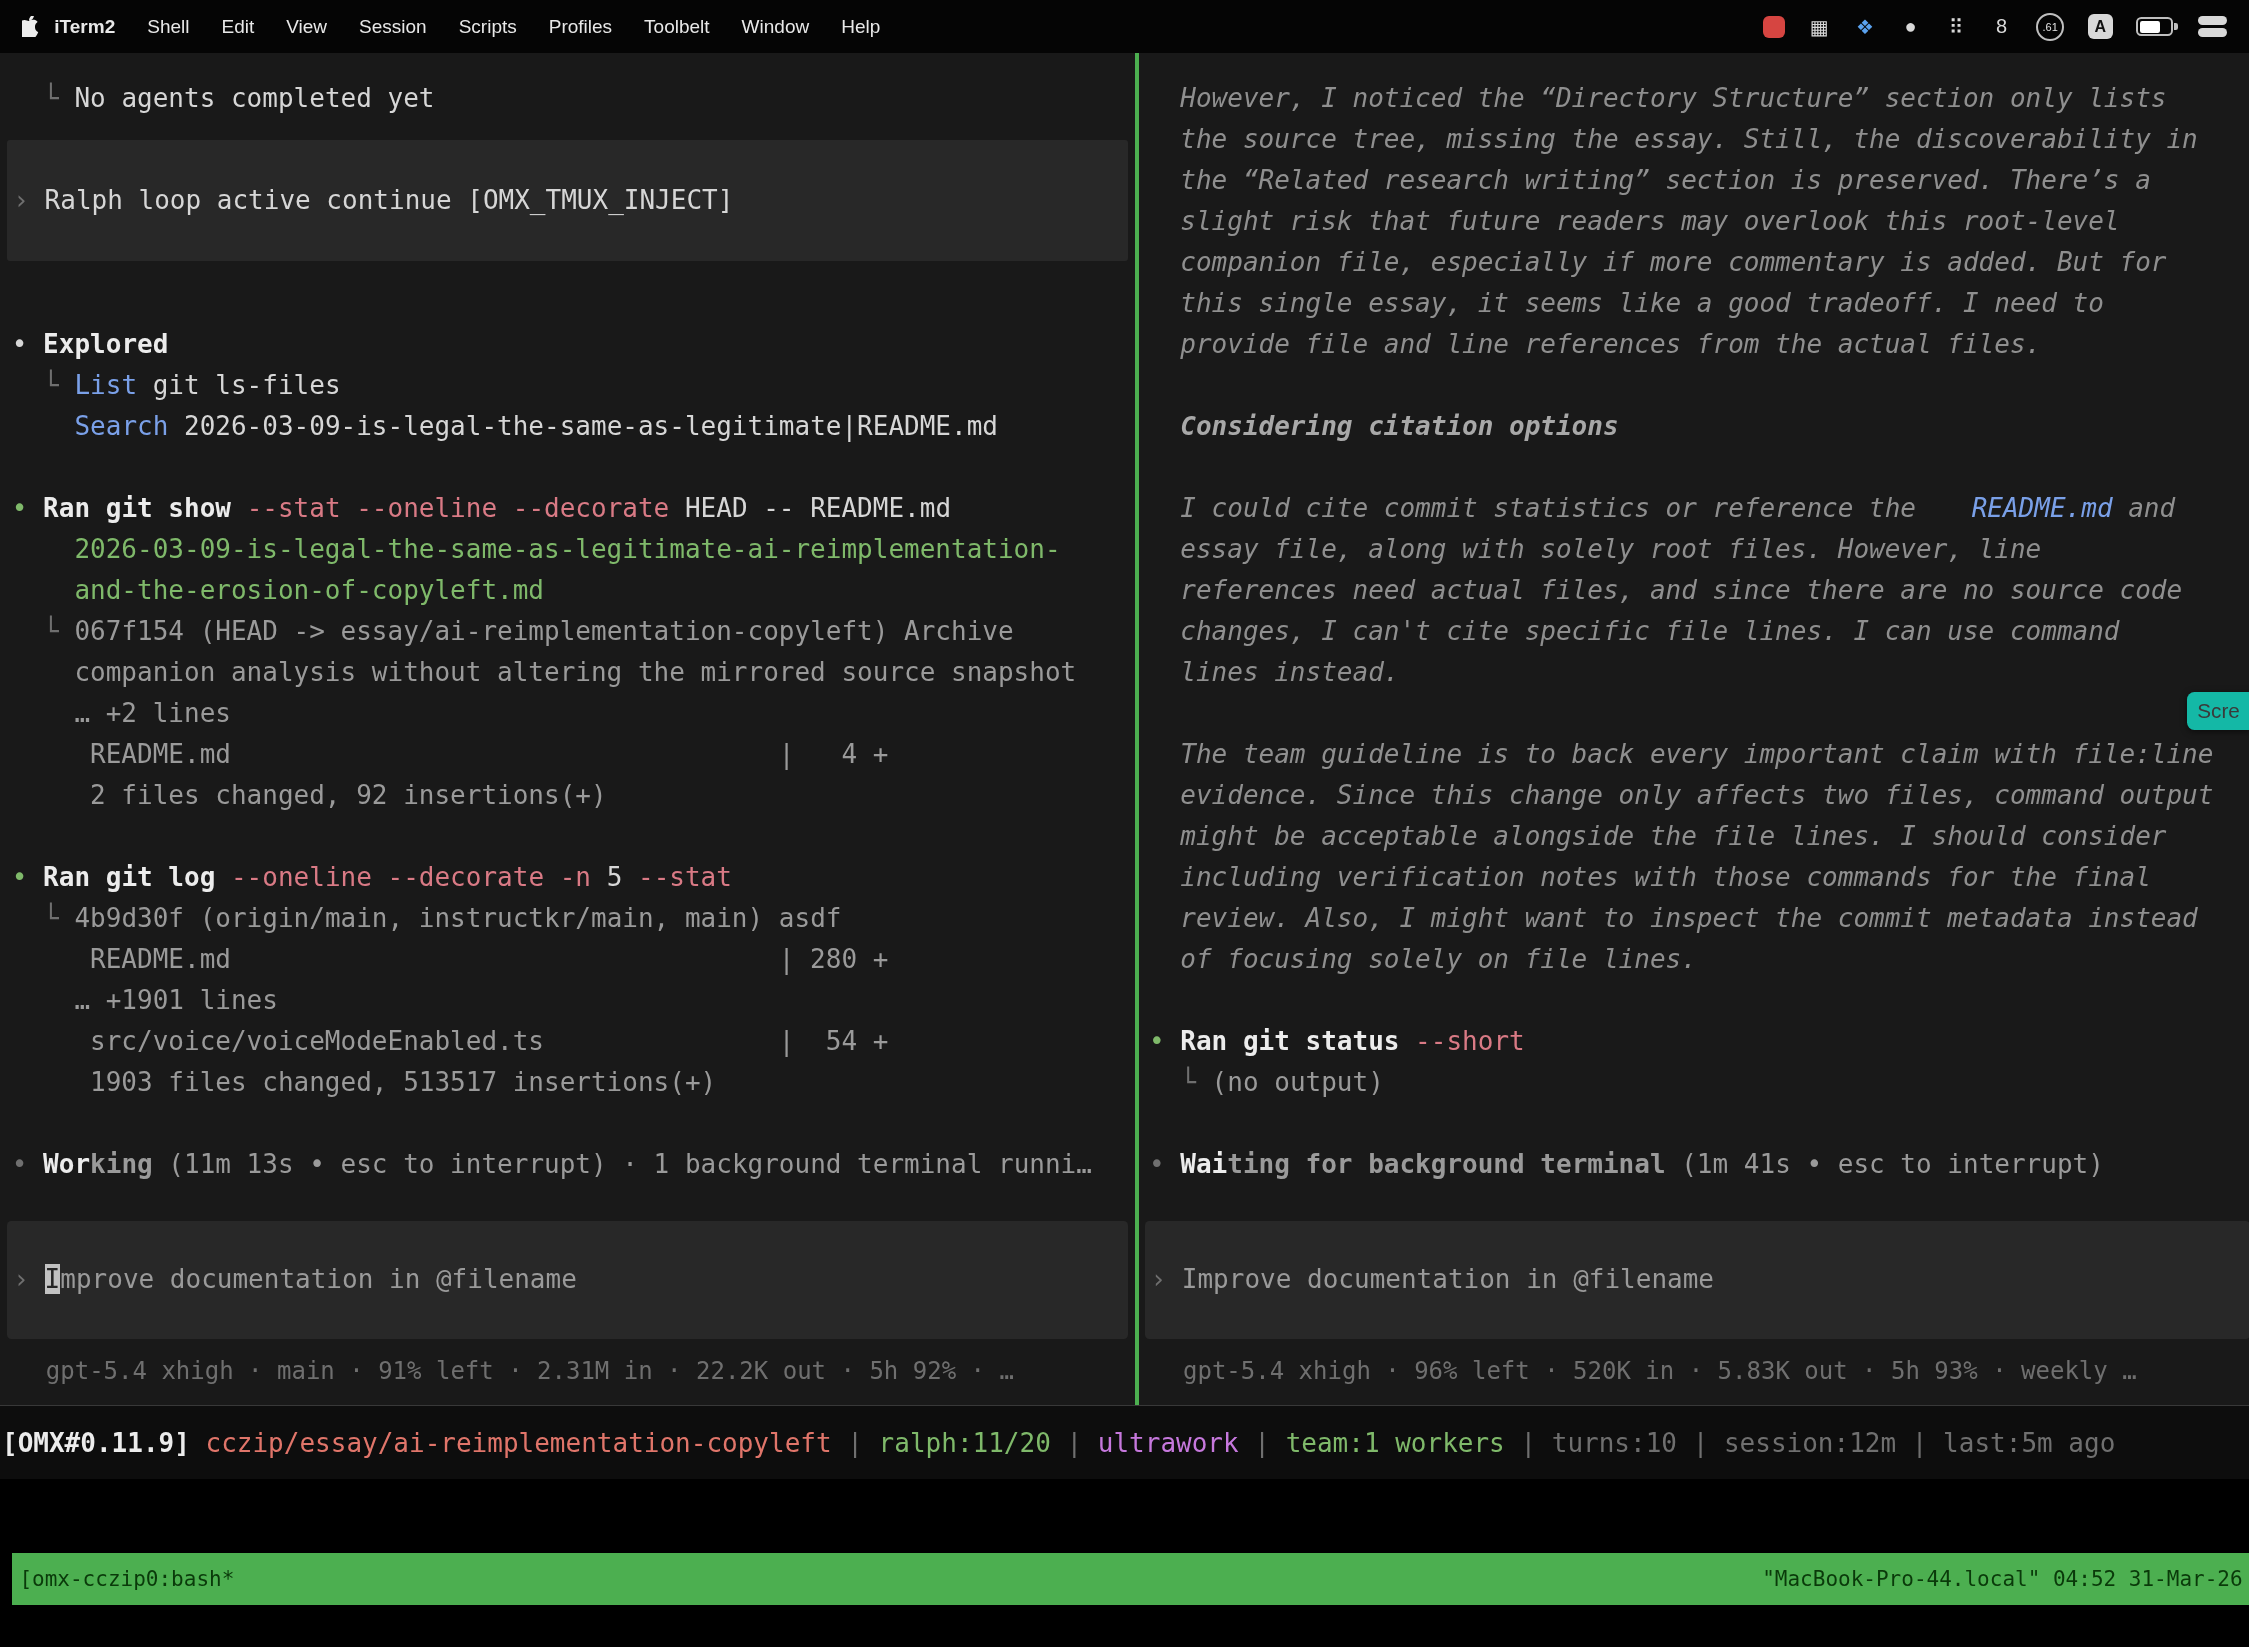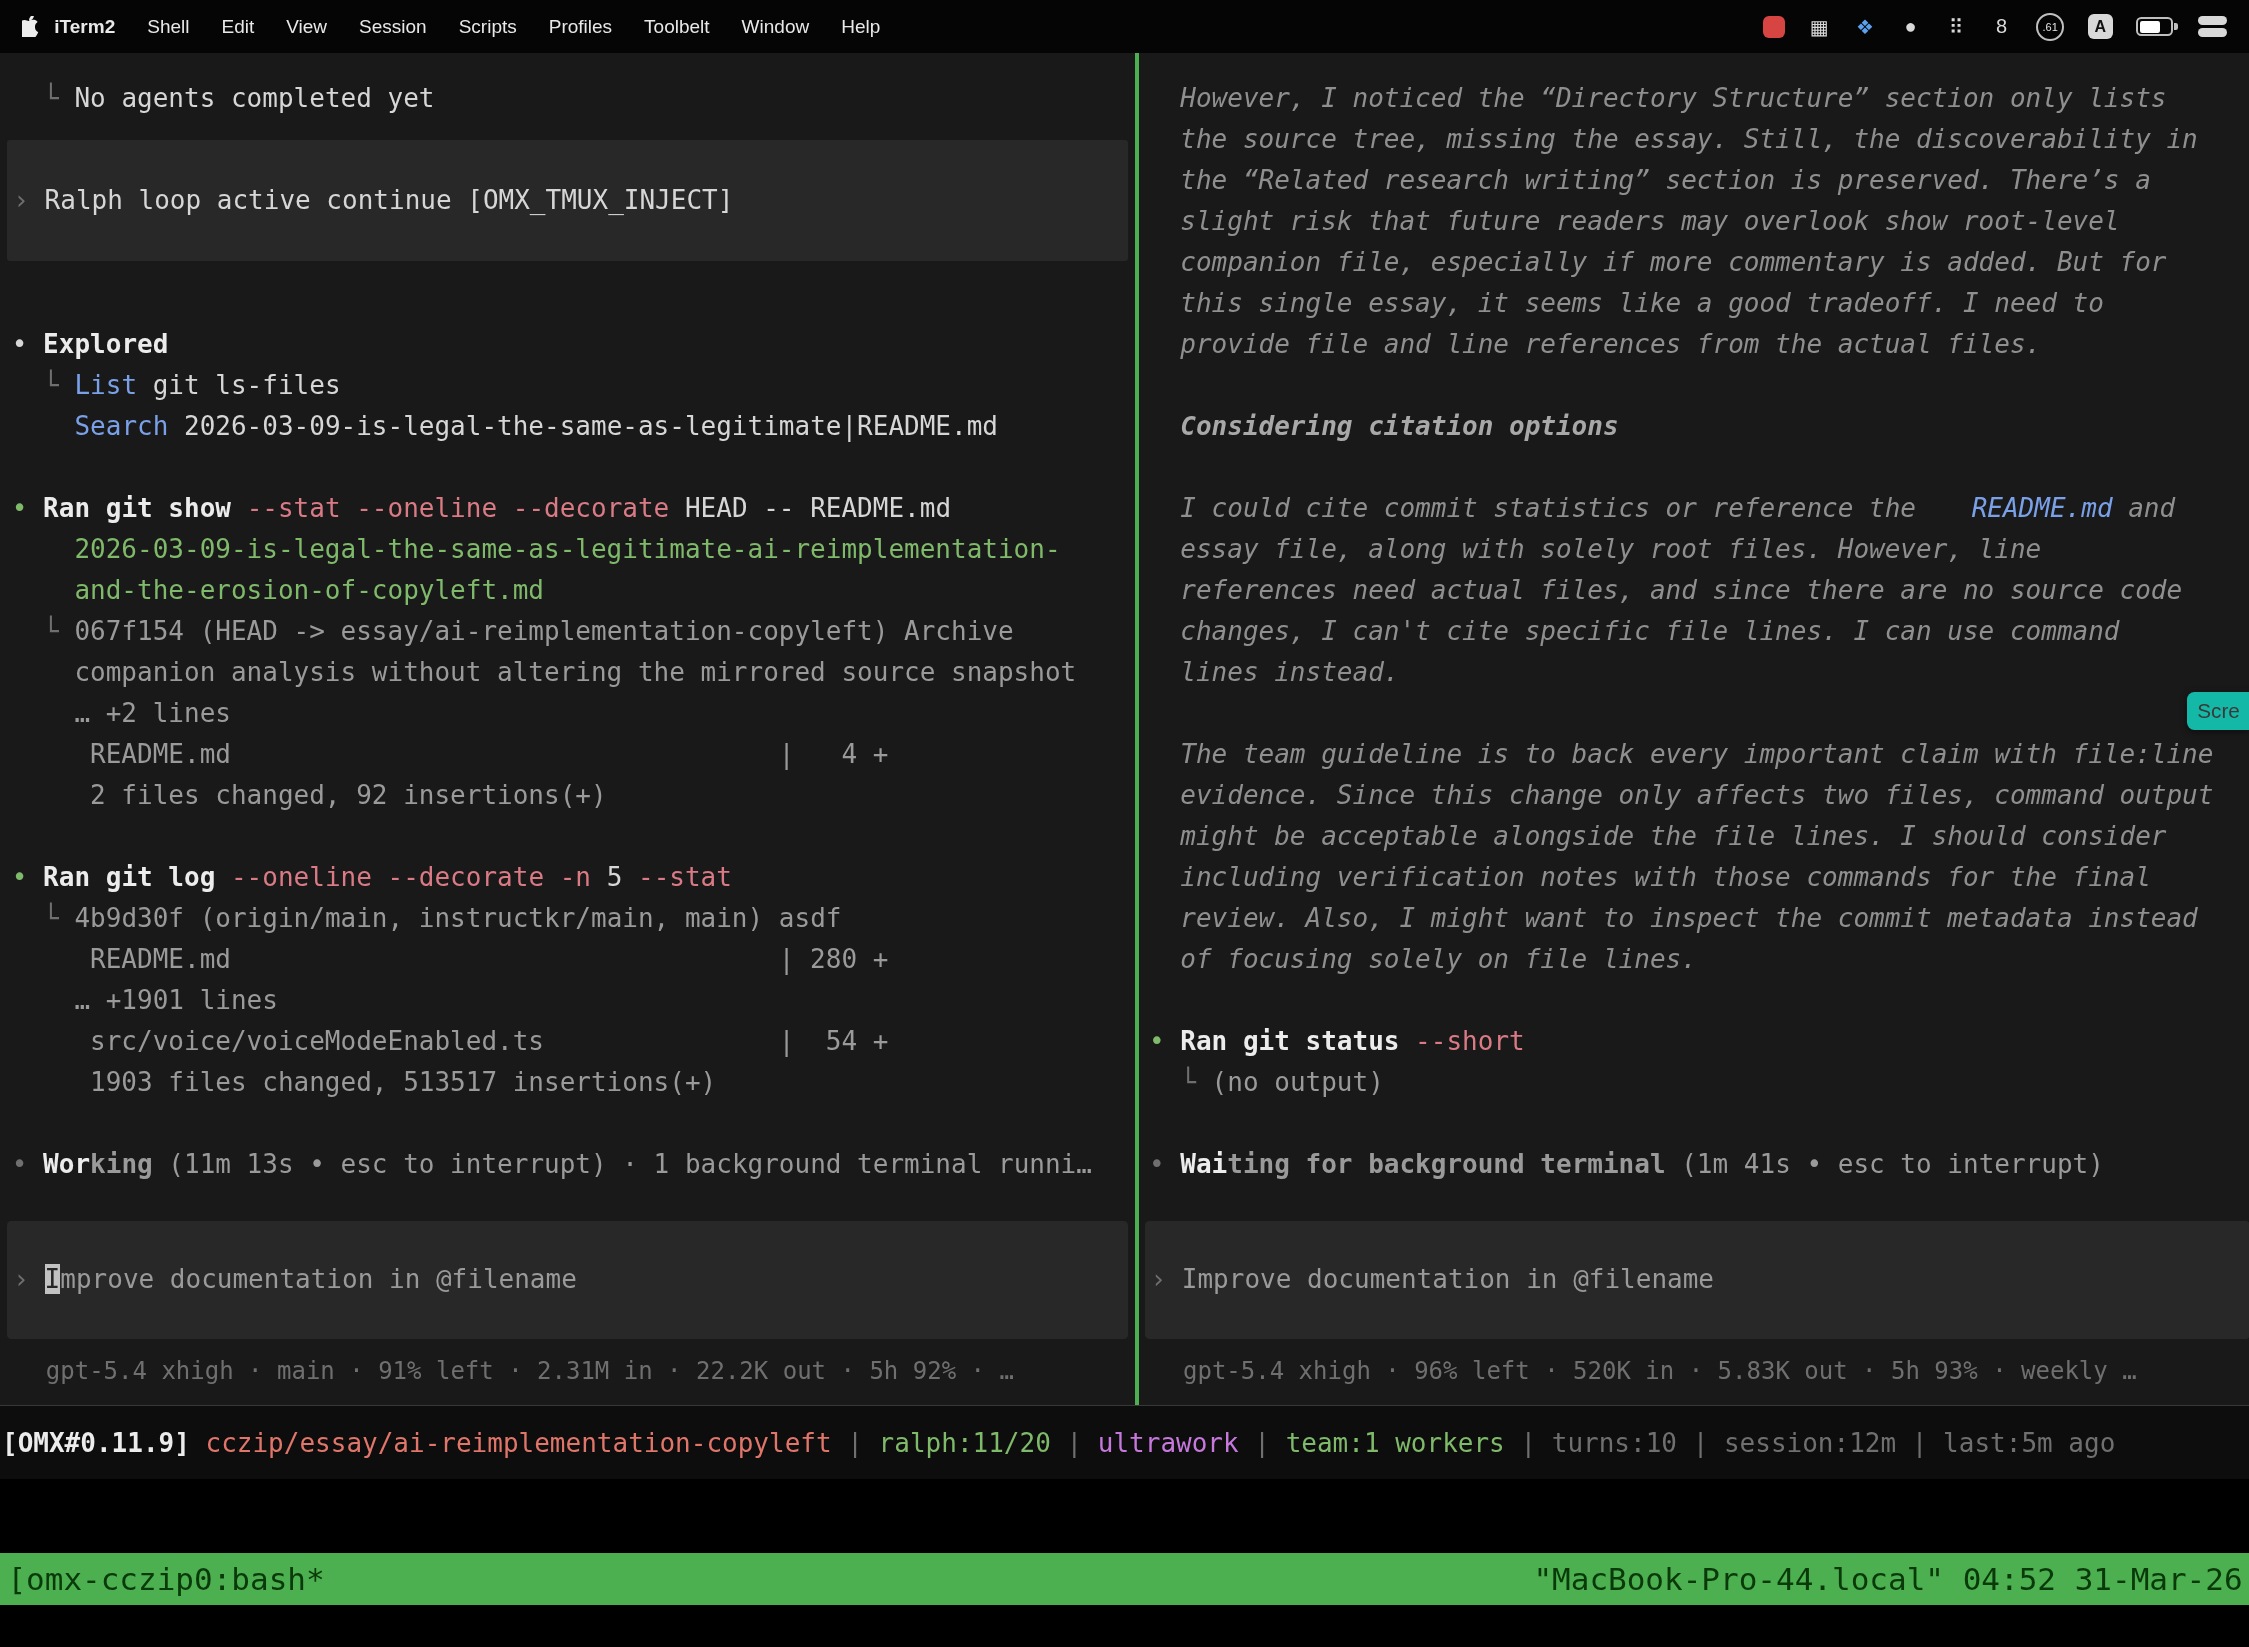--- a/index.html
+++ b/index.html
@@ -74,22 +74,22 @@
   .s-itb { color:#a8a8a8; font-style:italic; font-weight:bold; }
   .s-itblu { color:var(--c-blue,#7aa0e8); font-style:italic;margin-left:40px; }
   .s-cur { background:#c2c2c2; color:#262626; }
 
   
   .omx-bar { height:74px; border-top:1.5px solid #383838; background:#0d0d0d; display:flex;
              align-items:center; padding-left:2px; font-size:26px; }
   .omx-bar .line { height:auto; }
   .gap-black { height:74px; background:#000; }
   .tmux-bar { height:52px; background:var(--c-tmux-green,#4caf50); color:#0a3a0a; display:flex;
-              align-items:center; justify-content:space-between; padding:0 7.4px; font-size:31px;
-              white-space:pre; }
+              align-items:center; justify-content:space-between; padding:0 7.4px; font-size:21px;
+              white-space:pre;margin-left:12px; }
 
   
   .share-overlay { position:absolute; right:0; top:692px; width:63px; height:38px; background:#14b8a6;
                    color:#3a3a3a; border-radius:7.4px 0 0 7.4px; display:flex; align-items:center;
                    padding-left:10.3px; font-family:"Liberation Sans", sans-serif; font-size:20.7px;
                    z-index:5; box-shadow:0 1.5px 5.9px rgba(0,0,0,.5); overflow:hidden; }
 </style>
 </head>
 <body>
 
@@ -165,21 +165,21 @@
       <div class="status">gpt-5.4 xhigh · main · 91% left · 2.31M in · 22.2K out · 5h 92% · …</div>
     </section>
 
     <div class="divider"></div>
 
     <section class="pane right">
       <div id="right-lines">
           <div class="line"><span class="s-it">  However, I noticed the “Directory Structure” section only lists</span></div>
           <div class="line"><span class="s-it">  the source tree, missing the essay. Still, the discoverability in</span></div>
           <div class="line"><span class="s-it">  the “Related research writing” section is preserved. There’s a</span></div>
-          <div class="line"><span class="s-it">  slight risk that future readers may overlook show root-level</span></div>
+          <div class="line"><span class="s-it">  slight risk that future readers may overlook this root-level</span></div>
           <div class="line"><span class="s-it">  companion file, especially if more commentary is added. But for</span></div>
           <div class="line"><span class="s-it">  this single essay, it seems like a good tradeoff. I need to</span></div>
           <div class="line"><span class="s-it">  provide file and line references from the actual files.</span></div>
           <div class="line">&nbsp;</div>
           <div class="line"><span class="s-itb">  Considering citation options</span></div>
           <div class="line">&nbsp;</div>
           <div class="line"><span class="s-it">  I could cite commit statistics or reference the </span><span class="s-itblu">README.md</span><span class="s-it"> and</span></div>
           <div class="line"><span class="s-it">  essay file, along with solely root files. However, line</span></div>
           <div class="line"><span class="s-it">  references need actual files, and since there are no source code</span></div>
           <div class="line"><span class="s-it">  changes, I can't cite specific file lines. I can use command</span></div>

